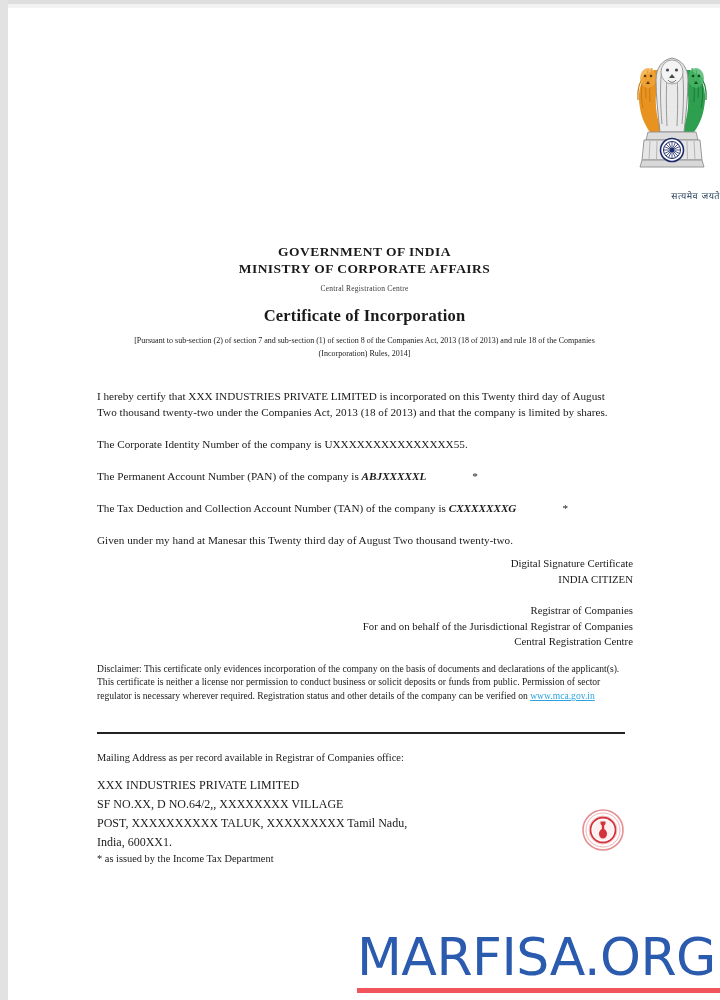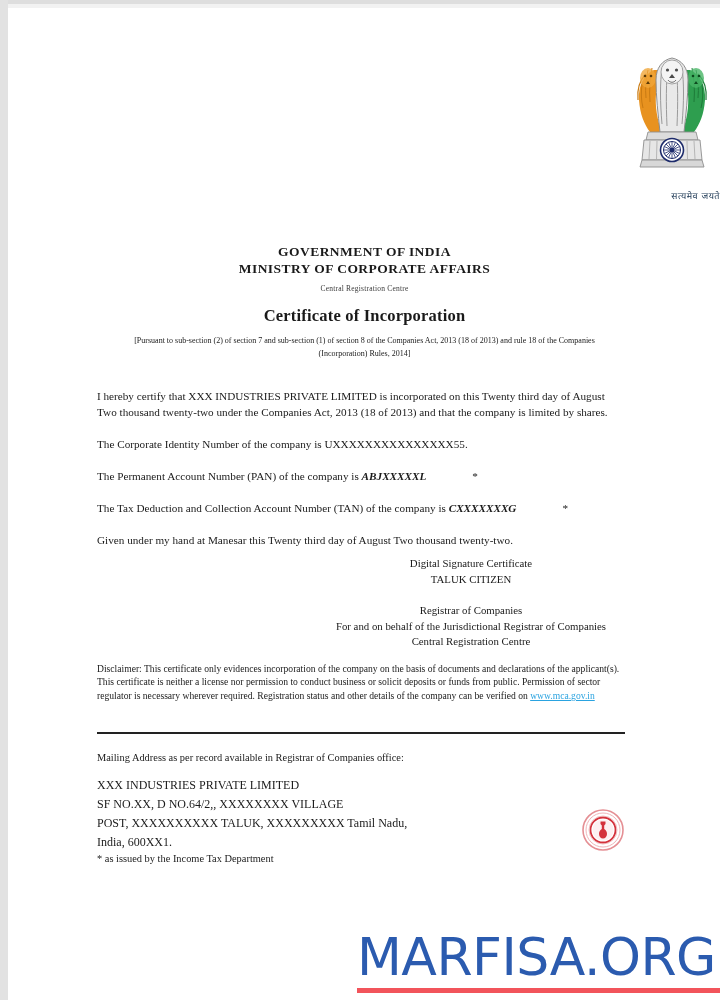--- a/index.html
+++ b/index.html
@@ -112,21 +112,21 @@
   .bold { font-weight: bold; font-style: italic; }
   .star-gap-1 { display: inline-block; width: 46px; }
   .star-gap-2 { display: inline-block; width: 46px; }
 
   
   .sig-block {
     position: absolute;
     left: 300px;
     top: 548px;
     width: 324px;
-    text-align: center;
+    text-align: right;
     font-size: 10.8px;
     line-height: 15.5px;
   }
   .sig-gap { height: 16px; }
 
   
   .disclaimer {
     position: absolute;
     left: 88px;
     top: 654px;
@@ -298,21 +298,21 @@
 
     <p class="para"><span>The Permanent Account Number (PAN) of the company is </span><span class="bold">ABJXXXXXL</span><span class="star-gap-1"></span><span>*</span></p>
 
     <p class="para"><span>The Tax Deduction and Collection Account Number (TAN) of the company is </span><span class="bold">CXXXXXXXG</span><span class="star-gap-2"></span><span>*</span></p>
 
     <p class="para">Given under my hand at Manesar this Twenty third day of August Two thousand twenty-two.</p>
   </div>
 
   <div class="sig-block">
     <div>Digital Signature Certificate</div>
-    <div>TALUK CITIZEN</div>
+    <div>INDIA CITIZEN</div>
     <div class="sig-gap"></div>
     <div>Registrar of Companies</div>
     <div>For and on behalf of the Jurisdictional Registrar of Companies</div>
     <div>Central Registration Centre</div>
   </div>
 
   <div class="disclaimer"><span>Disclaimer: This certificate only evidences incorporation of the company on the basis of documents and declarations of the applicant(s). This certificate is neither a license nor permission to conduct business or solicit deposits or funds from public. Permission of sector regulator is necessary wherever required. Registration status and other details of the company can be verified on </span><span class="link">www.mca.gov.in</span></div>
 
   <div class="rule"></div>
 

